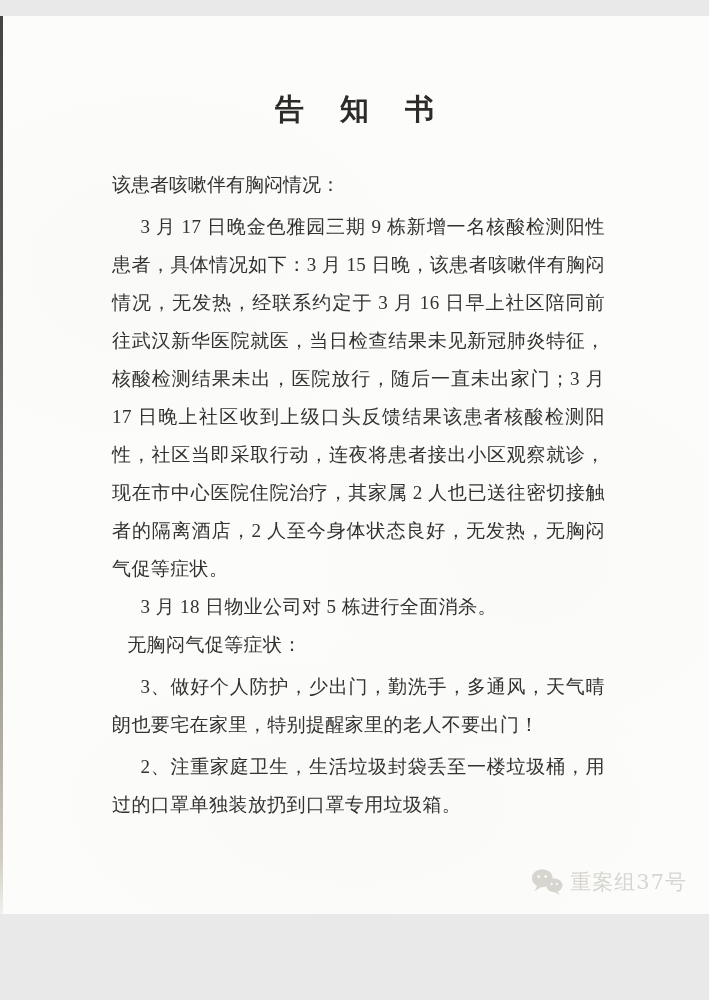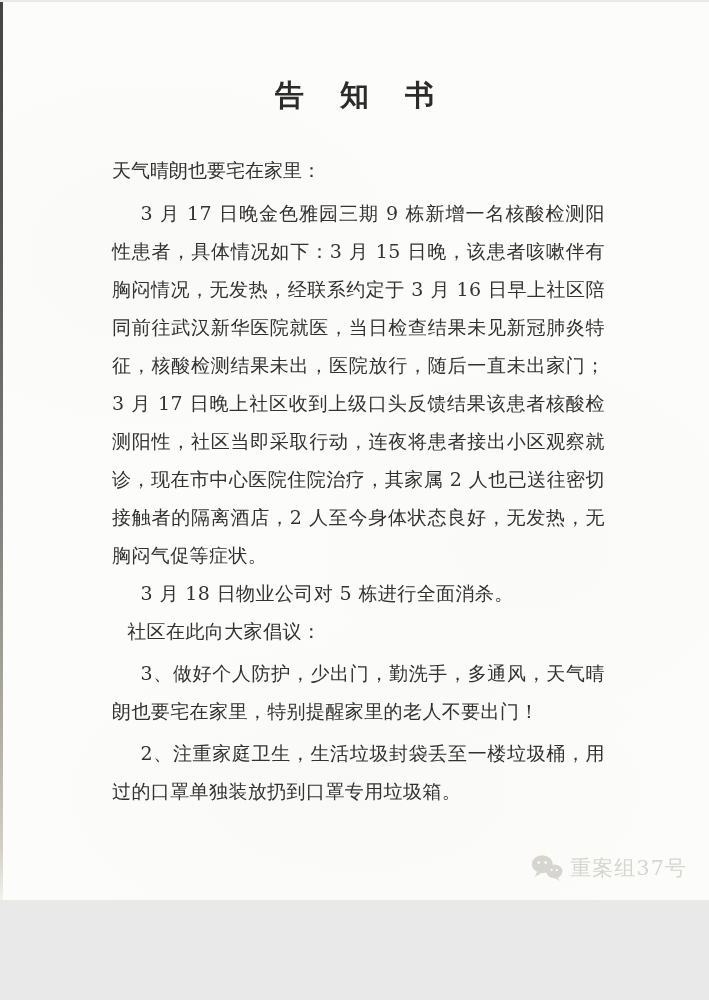--- a/index.html
+++ b/index.html
@@ -1,20 +1,20 @@
 <!DOCTYPE html>
 <html><head>
 <meta charset="utf-8">
 <style>
   html, body { margin: 0; padding: 0; background: #e9e9e9; }
   .page {
     position: relative;
     width: 709px;
     height: 898px;
-    margin: 2px auto;
+    margin: 16px auto;
     background:
       radial-gradient(ellipse 420px 300px at 22% 28%, rgba(120,115,105,0.018), transparent 70%),
       radial-gradient(ellipse 380px 320px at 75% 60%, rgba(120,115,105,0.015), transparent 70%),
       radial-gradient(ellipse 500px 260px at 50% 88%, rgba(120,115,105,0.02), transparent 70%),
       #fcfcfa;
     overflow: hidden;
     font-family: "DejaVu Serif", "Liberation Serif", serif;
     color: #32312f;
   }
   .scan-edge {
@@ -48,20 +48,21 @@
     line-height: 28px;
   }
   .para {
     margin: 0;
     font-size: 19px;
     line-height: 38px;
     text-align: justify;
     text-indent: 1.5em;
     letter-spacing: 0.4px;
     color: #333230;
+    font-family: Liberation Serif, serif;
   }
   .para.small-indent { text-indent: 0.8em; }
   .para.gap-above { margin-top: 4px; }
   .watermark {
     position: absolute;
     right: 22px;
     bottom: 18px;
     display: flex;
     align-items: center;
     gap: 6px;
@@ -77,28 +78,28 @@
 <body>
 
 <div class="page">
 
   <div class="scan-edge"></div>
 
   <h1 class="title">告 知 书</h1>
 
   <div class="body-block">
 
-    <p class="salutation">天气晴朗也要宅在家里：</p>
+    <p class="salutation">该患者咳嗽伴有胸闷情况：</p>
 
     <p class="para">3 月 17 日晚金色雅园三期 9 栋新增一名核酸检测阳性患者，具体情况如下：3 月 15 日晚，该患者咳嗽伴有胸闷情况，无发热，经联系约定于 3 月 16 日早上社区陪同前往武汉新华医院就医，当日检查结果未见新冠肺炎特征，核酸检测结果未出，医院放行，随后一直未出家门；3 月 17 日晚上社区收到上级口头反馈结果该患者核酸检测阳性，社区当即采取行动，连夜将患者接出小区观察就诊，现在市中心医院住院治疗，其家属 2 人也已送往密切接触者的隔离酒店，2 人至今身体状态良好，无发热，无胸闷气促等症状。</p>
 
 
     <p class="para">3 月 18 日物业公司对 5 栋进行全面消杀。</p>
 
-    <p class="para small-indent">社区在此向大家倡议：</p>
+    <p class="para small-indent">无胸闷气促等症状：</p>
 
     <p class="para gap-above">3、做好个人防护，少出门，勤洗手，多通风，天气晴朗也要宅在家里，特别提醒家里的老人不要出门！</p>
 
     <p class="para gap-above">2、注重家庭卫生，生活垃圾封袋丢至一楼垃圾桶，用过的口罩单独装放扔到口罩专用垃圾箱。</p>
 
   </div>
 
   <div class="watermark">
     <span>
       <svg width="34" height="29" viewBox="0 0 36 30" xmlns="http://www.w3.org/2000/svg">

